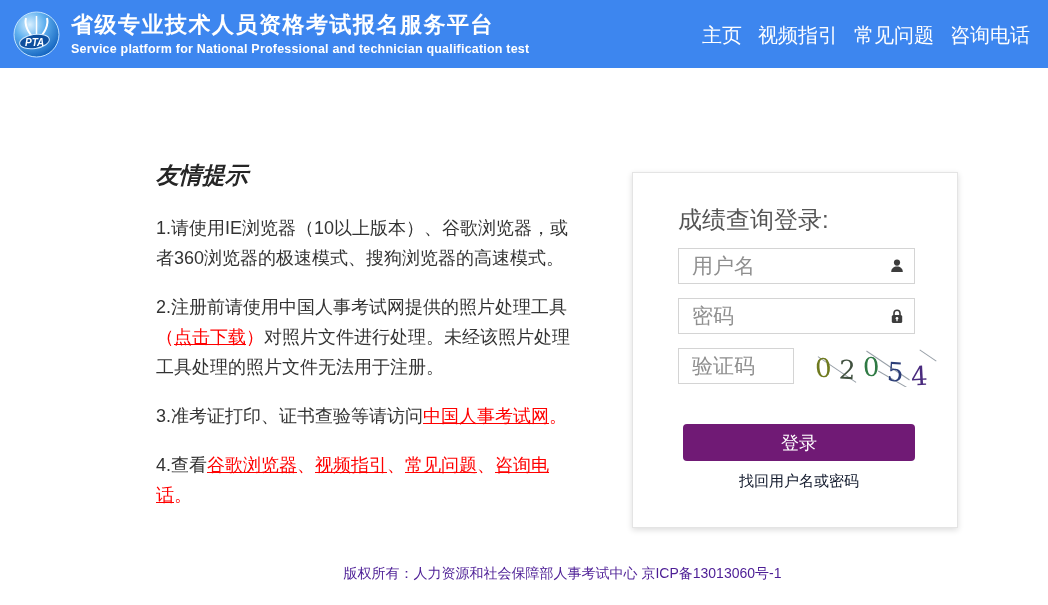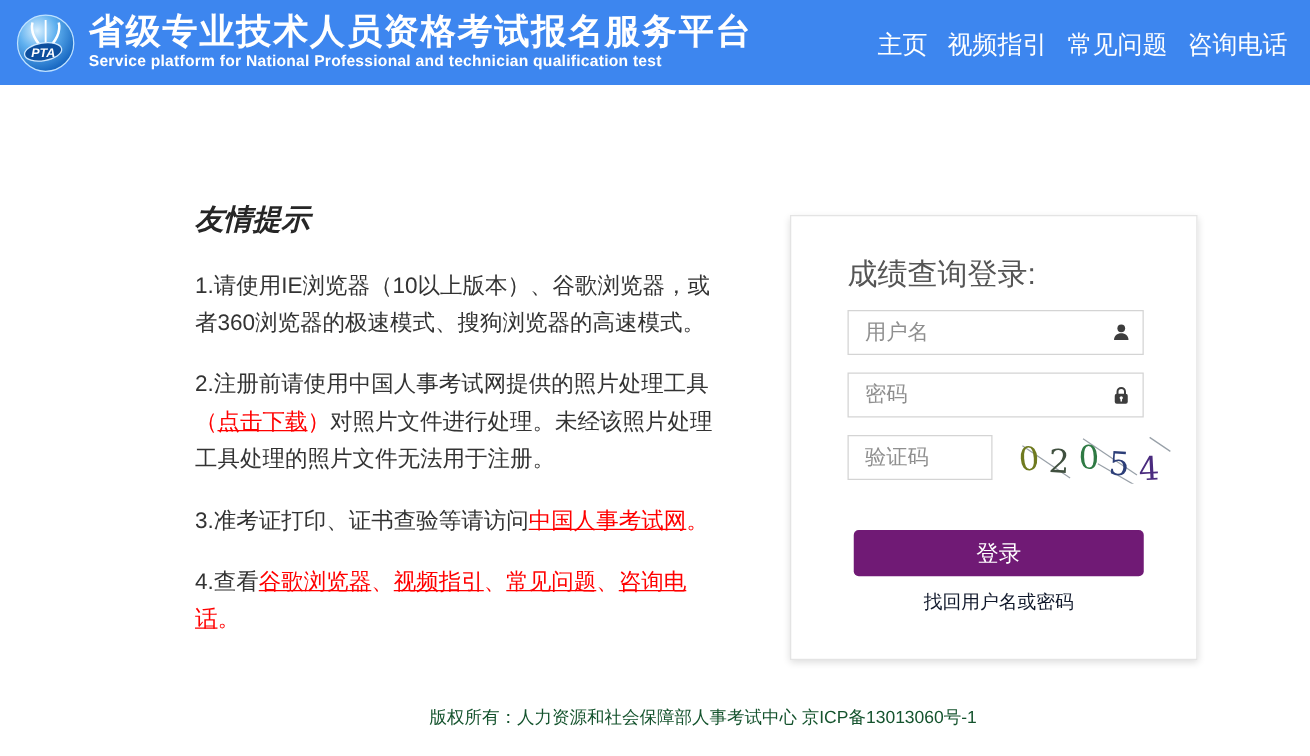--- a/index.html
+++ b/index.html
@@ -8,42 +8,42 @@
     background:#ffffff;font-family:"Liberation Sans",sans-serif;
   }
   
   .header{
     position:absolute;top:0;left:0;width:1048px;height:68px;
     background:#3d86ef;display:flex;align-items:center;
   }
   .logo-wrap{display:flex;align-items:center;padding-left:13px;}
   .logo{width:47px;height:47px;position:relative;flex:0 0 auto;}
   .title-block{margin-left:11px;color:#fff;}
-  .title-cn{font-size:28px;font-weight:bold;letter-spacing:1.5px;line-height:24px;}
+  .title-cn{font-size:22px;font-weight:bold;letter-spacing:1.5px;line-height:24px;}
   .title-en{font-size:12.5px;font-weight:bold;margin-top:5px;letter-spacing:0.2px;}
   .nav{position:absolute;right:18px;top:22px;display:flex;}
   .nav-item{color:#ffffff;font-size:20px;text-decoration:none;margin-left:16px;cursor:pointer;}
   
   .tips{position:absolute;left:156px;top:160px;width:424px;}
   .tips-heading{font-size:23px;font-weight:bold;color:#262626;margin:0 0 22px 0;font-style:italic;}
   .tip{font-size:18px;color:#333333;line-height:30px;margin:0 0 19px 0;}
   .red{color:#ff0000;}
   .redlink{color:#ff0000;text-decoration:underline;cursor:pointer;}
   
   .panel{
     position:absolute;left:632px;top:172px;width:326px;height:356px;
     box-sizing:border-box;background:#ffffff;border:1px solid #e4e4e4;
     box-shadow:0 2px 6px rgba(0,0,0,0.14);
   }
   .panel-inner{padding:33px 15px 0 45px;}
   .login-title{font-size:24px;color:#555555;font-weight:normal;line-height:28px;margin:0 0 14px 0;}
   .field{position:relative;width:237px;height:36px;margin-bottom:14px;}
   .field input{
     width:100%;height:100%;box-sizing:border-box;border:1px solid #d4d4d4;
-    padding:0 34px 0 13px;font-size:17px;color:#333;font-family:inherit;outline:none;background:#fff;
+    padding:0 34px 0 13px;font-size:21px;color:#333;font-family:inherit;outline:none;background:#fff;
   }
   .field input::placeholder{color:#8f8f8f;}
   .field .icon{position:absolute;right:10px;top:10px;width:16px;height:16px;pointer-events:none;}
   .captcha-row{display:flex;align-items:flex-start;}
   .captcha-field{width:116px;margin-bottom:0;}
   .captcha-field input{padding:0 13px;}
   .captcha-img{
     position:relative;width:132px;height:38px;margin-left:16px;margin-top:1px;
     overflow:hidden;cursor:pointer;background:#ffffff;
   }
@@ -67,21 +67,21 @@
     background:#701a75;color:#ffffff;font-size:18px;border:none;border-radius:4px;
     cursor:pointer;font-family:inherit;
   }
   .forgot{
     display:block;width:232px;margin:11px 0 0 5px;text-align:center;
     color:#0f172a;font-size:15px;text-decoration:none;cursor:pointer;
   }
   
   .footer{
     position:absolute;bottom:22px;left:0;width:100%;box-sizing:border-box;
-    text-align:center;padding-left:77px;font-size:14px;color:#14532d;
+    text-align:center;padding-left:77px;font-size:14px;color:#4c1d95;
   }
 </style>
 </head>
 <body>
 
 <div class="header">
   <div class="logo-wrap">
     <div class="logo">
       <svg width="47" height="47" viewBox="0 0 47 47">
         <defs>

